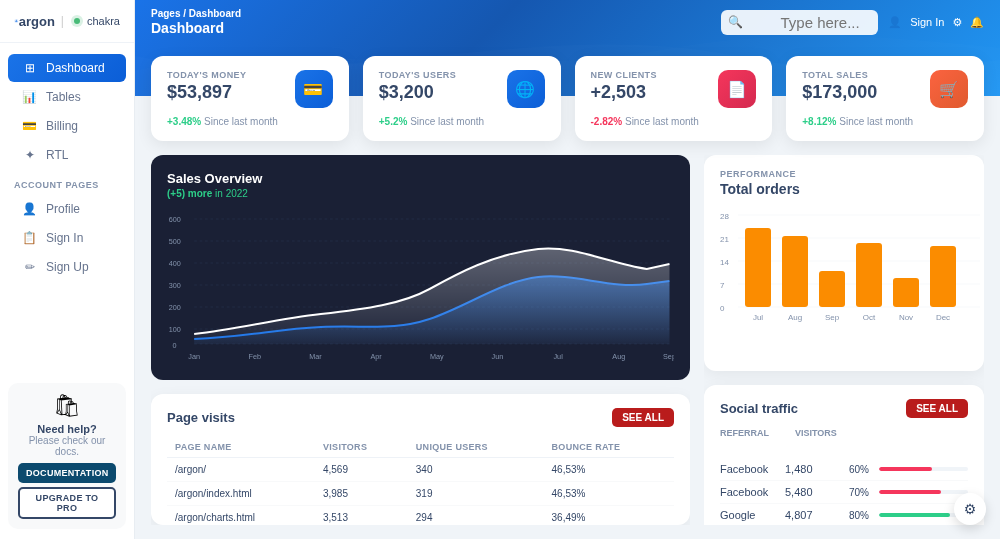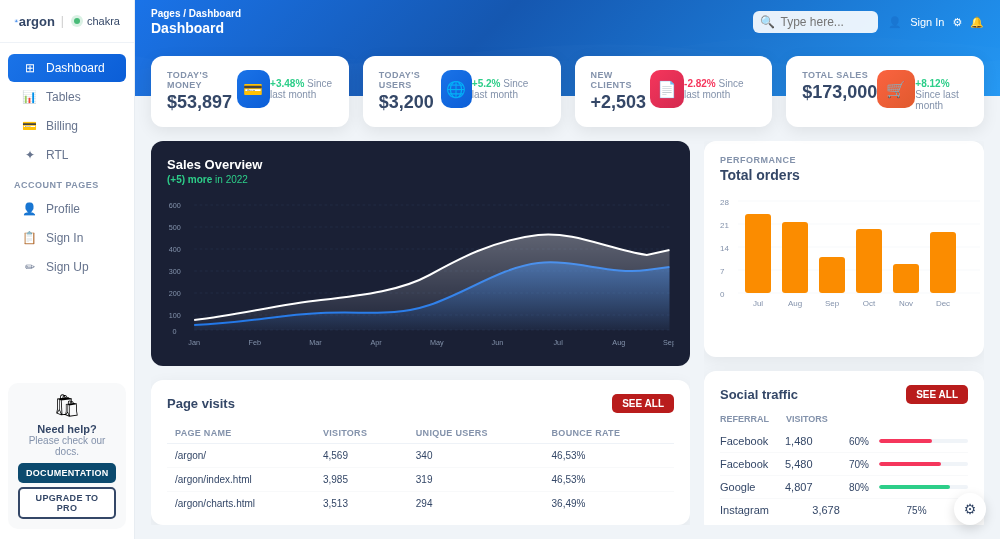--- a/index.html
+++ b/index.html
@@ -53,31 +53,31 @@
     .topbar-top { display: flex; align-items: center; justify-content: space-between; }
     .breadcrumb { font-size: 10px; color: rgba(255,255,255,0.8); }
     .breadcrumb span { color: #fff; font-weight: 600; }
     .page-title-main { font-size: 14px; font-weight: 700; color: #fff; margin-top: 1px; }
     .topbar-right { display: flex; align-items: center; gap: 10px; }
     .search-box {
       display: flex; align-items: center; background: rgba(255,255,255,0.9); border-radius: 6px;
       padding: 4px 8px; gap: 5px;
     }
     .search-box input {
-      border: none; background: transparent; outline: none; font-size: 12px; color: #344767; width: 90px;
+      border: none; background: transparent; outline: none; font-size: 15px; color: #344767; width: 90px; margin-left: 32px;
     }
     .topbar-icons { display: flex; align-items: center; gap: 8px; color: #fff; font-size: 11px; cursor: pointer; }
 
     
     #cards-row {
       display: flex; gap: 14px; padding: 0 16px; margin-top: -40px; position: relative; z-index: 2;
     }
     .card {
       flex: 1; background: #fff; border-radius: 12px; padding: 14px 16px;
-      box-shadow: 0 4px 16px rgba(0,0,0,0.08); display: flex; flex-direction: row; justify-content: space-between;
+      box-shadow: 0 4px 16px rgba(0,0,0,0.08); display: flex; flex-direction: column; justify-content: space-between;
     }
     .card-top { display: flex; justify-content: space-between; align-items: flex-start; }
     .card-label { font-size: 9px; font-weight: 700; color: #8392ab; letter-spacing: 0.4px; text-transform: uppercase; }
     .card-value { font-size: 18px; font-weight: 700; color: #344767; margin-top: 2px; }
     .card-icon {
       width: 38px; height: 38px; border-radius: 10px; display: flex; align-items: center;
       justify-content: center; font-size: 16px; color: #fff;
     }
     .card-icon.blue { background: linear-gradient(135deg, #1a73e8, #0b5ed7); }
     .card-icon.red { background: linear-gradient(135deg, #f5365c, #d4294f); }
@@ -432,21 +432,21 @@
             <text x="223" y="113" fill="#8392ab" font-size="8" text-anchor="middle">Dec</text>
           </svg>
         </div>
       </div>
 
       <div class="social-card">
         <div class="table-header">
           <span class="table-title">Social traffic</span>
           <button class="see-all-btn">SEE ALL</button>
         </div>
-        <div style="display:flex;gap:1px;margin-bottom:6px;">
+        <div style="display:flex;gap:10px;margin-bottom:20px;">
           <span style="font-size:9px;font-weight:700;color:#8392ab;width:65px;">REFERRAL</span>
           <span style="font-size:9px;font-weight:700;color:#8392ab;width:40px;">VISITORS</span>
           <span style="flex:1;"></span>
         </div>
         <div id="social-rows">
             <div class="social-row">
     <span class="social-name">Facebook</span>
     <span class="social-visitors">1,480</span>
     <span class="social-pct">60%</span>
     <div class="social-bar-wrap">

